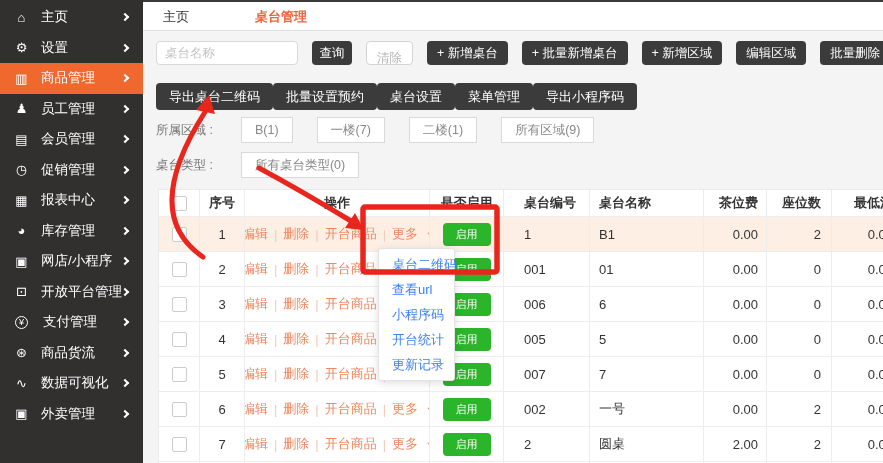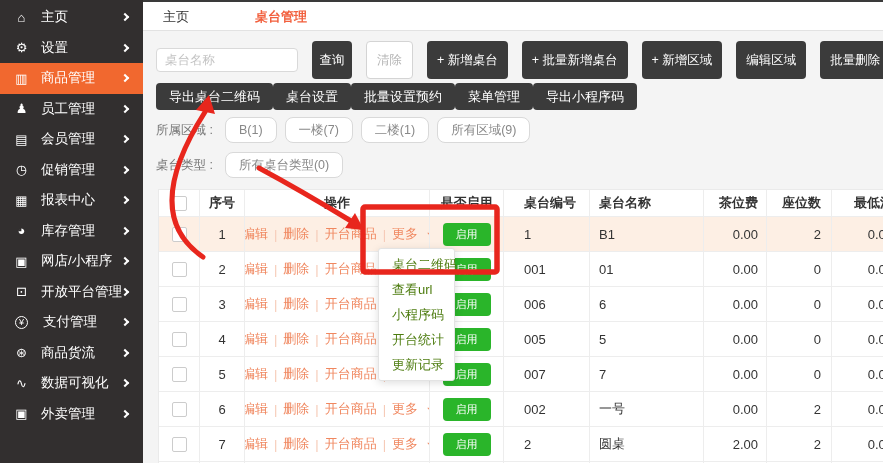--- a/index.html
+++ b/index.html
@@ -20,34 +20,34 @@
   .main { position:absolute; left:143px; top:0; width:740px; height:463px; background:#f4f4f4; border-top:2px solid #3a3a3a; }
   .tabbar { position:absolute; left:0; top:0; width:740px; height:29px; background:#fff; border-bottom:1px solid #e2e2e2; }
   .tab { position:absolute; top:0; height:29px; line-height:29px; cursor:pointer; }
   .tab.home { left:20px; color:#333; }
   .tab.activeTab { left:112px; color:#f2603e; font-weight:bold; }
 
   
   .trow1 { position:absolute; left:13px; top:39px; display:flex; gap:14px; align-items:center; }
   .search-box { width:142px; height:24px; background:#fff; border:1px solid #d9d9d9; border-radius:4px; padding:0 8px; font-size:12.5px; color:#333; outline:none; font-family:inherit; }
   .search-box::placeholder { color:#c3c3c3; }
-  .btn { height:38px; border:none; border-radius:4px; background:#3b3b3b; color:#fff; font-size:12.5px; font-family:inherit; cursor:pointer; white-space:nowrap; padding:0 10px; }
+  .btn { height:24px; border:none; border-radius:4px; background:#3b3b3b; color:#fff; font-size:12.5px; font-family:inherit; cursor:pointer; white-space:nowrap; padding:0 10px; }
   .btn.light { background:#fff; color:#b5b5b5; border:1px solid #d4d4d4; }
   .w-query{width:40px;padding:0;} .w-clear{width:47px;padding:8px;}
 
   
   .trow2 { position:absolute; left:13px; top:81px; display:flex; }
   .btn2 { height:27px; border:none; border-radius:4px; background:#3b3b3b; color:#fff; font-size:13px; font-family:inherit; cursor:pointer; white-space:nowrap; padding:0 13px; }
 
   
-  .frow { position:absolute; left:13px; display:flex; align-items:center; gap:8px; }
+  .frow { position:absolute; left:13px; display:flex; align-items:center; gap:24px; }
   .frow.area { top:115px; }
   .frow.type { top:150px; }
   .flabel { color:#777; font-size:12.5px; margin-right:4px; white-space:nowrap; }
-  .chip { height:26px; background:#fff; border:1px solid #d9d9d9; border-radius:8px; color:#888; font-size:12.5px; font-family:inherit; cursor:pointer; padding:0 13px; white-space:nowrap; }
+  .chip { height:26px; background:#fff; border:1px solid #d9d9d9; border-radius:0; color:#888; font-size:12.5px; font-family:inherit; cursor:pointer; padding:0 13px; white-space:nowrap; }
 
   
   .tablewrap { position:absolute; left:15px; top:187px; width:725px; height:276px; background:#fff; border:1px solid #eaeaea; border-right:none; overflow:hidden; }
   .tr { display:flex; height:35px; border-top:1px solid #ededed; background:#fff; }
   .tr.head { height:26px; border-top:none; font-weight:bold; }
   .tr.hl { background:#fdefe4; }
   .td { flex:none; display:flex; align-items:center; height:100%; overflow:hidden; }
   .td + .td { border-left:1px solid #ededed; }
   .c-cb   { width:40px;  justify-content:center; }
   .c-seq  { width:45px;  justify-content:center; }
@@ -60,21 +60,21 @@
   .c-min  { width:70px;  justify-content:flex-end; padding-right:8px; }
   .cbx { width:15px; height:15px; background:#fff; border:1px solid #ccc; border-radius:2px; cursor:pointer; }
   .ops { display:flex; align-items:center; gap:6px; color:#f0875f; white-space:nowrap; }
   .oplink { color:#f0875f; cursor:pointer; }
   .opsep { color:#f6cab6; }
   .morecaret { display:inline-block; width:5px; height:5px; border-right:1.5px solid #f0875f; border-bottom:1.5px solid #f0875f; transform:rotate(45deg) translateY(-2px); margin-left:3px; }
   .enable-btn { width:48px; height:23px; background:#2ab52a; border:none; border-radius:4px; color:#fff; font-size:11px; font-family:inherit; cursor:pointer; }
 
   
   .dropdown { position:absolute; left:235px; top:246px; width:77px; z-index:20; background:#fff; border:1px solid #e3e3e3; border-radius:3px; box-shadow:0 2px 8px rgba(0,0,0,.13); padding:3px 0; }
-  .dd-item { height:25px; line-height:25px; padding-left:13px; color:#4d7c0f; font-size:13px; cursor:pointer; white-space:nowrap; }
+  .dd-item { height:25px; line-height:25px; padding-left:13px; color:#3b82f6; font-size:13px; cursor:pointer; white-space:nowrap; }
 
   
   .anno { position:absolute; left:0; top:0; width:883px; height:463px; z-index:60; pointer-events:none; }
 </style>
 </head>
 <body>
 
 <div class="app">
 
   <nav class="sidebar">
@@ -163,22 +163,22 @@
       <button class="btn light w-clear">清除</button>
       <button class="btn">+ 新增桌台</button>
       <button class="btn">+ 批量新增桌台</button>
       <button class="btn">+ 新增区域</button>
       <button class="btn">编辑区域</button>
       <button class="btn">批量删除</button>
     </div>
 
     <div class="trow2">
       <button class="btn2">导出桌台二维码</button>
+      <button class="btn2">批量设置预约</button>
       <button class="btn2">桌台设置</button>
-      <button class="btn2">批量设置预约</button>
       <button class="btn2">菜单管理</button>
       <button class="btn2">导出小程序码</button>
     </div>
 
     <div class="frow area">
       <span class="flabel">所属区域 :</span>
       <button class="chip">B(1)</button>
       <button class="chip">一楼(7)</button>
       <button class="chip">二楼(1)</button>
       <button class="chip">所有区域(9)</button>

